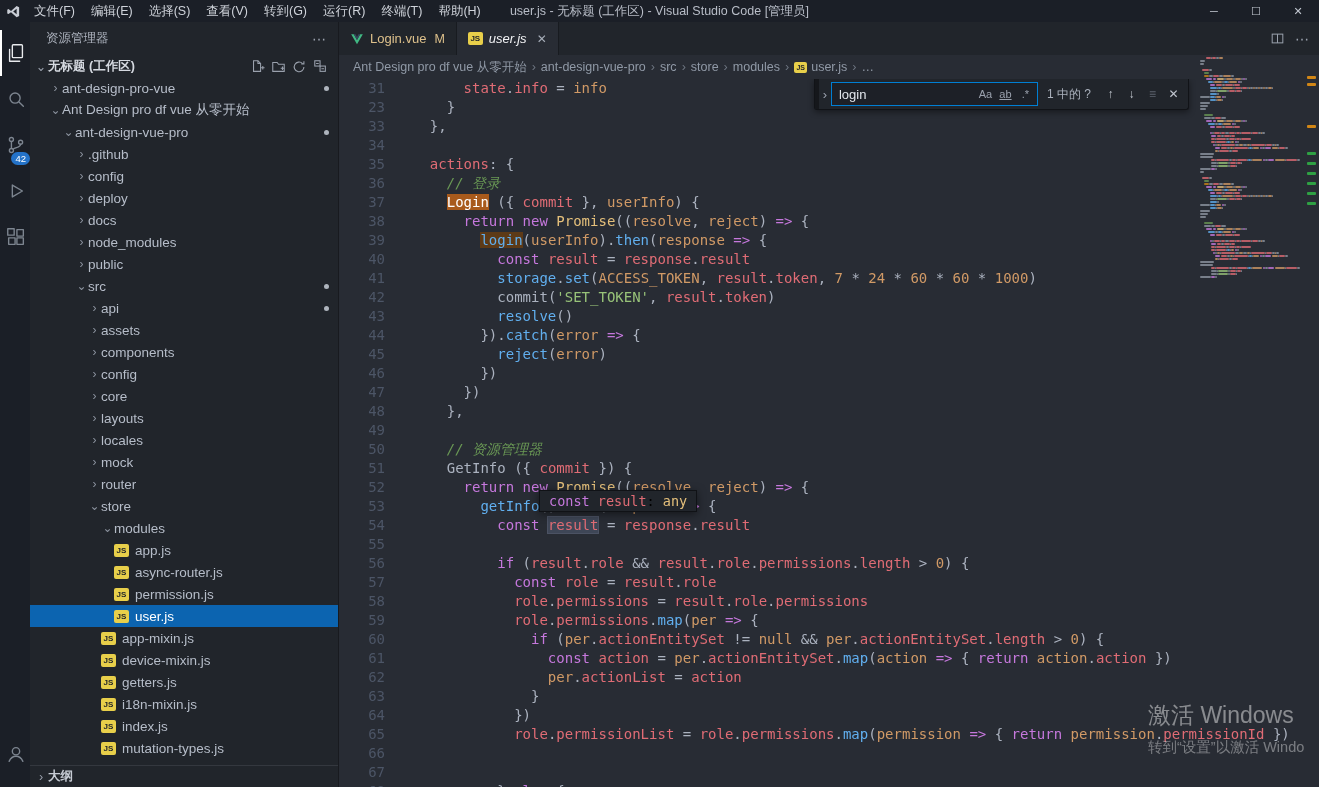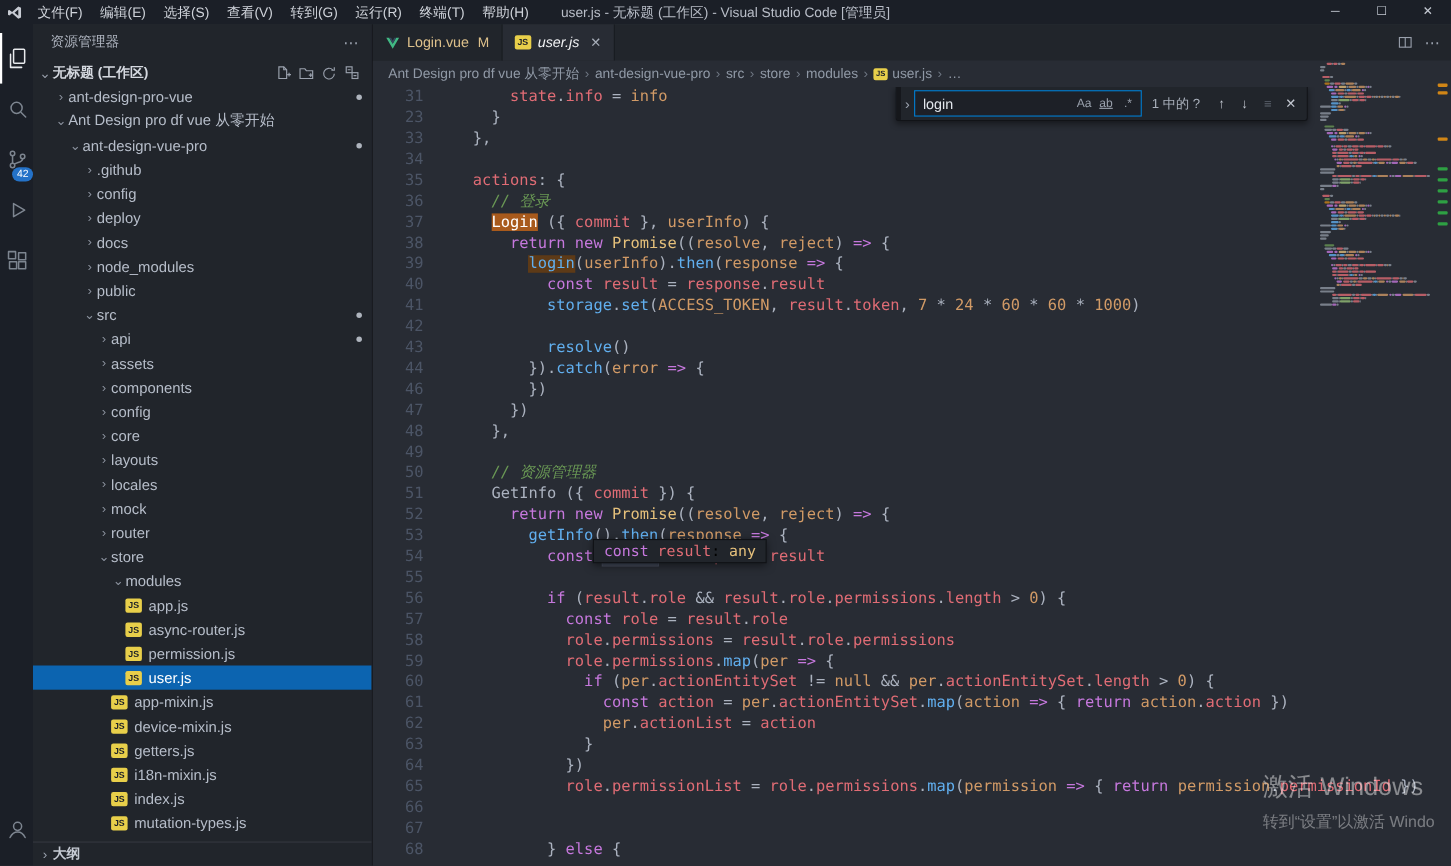--- a/index.html
+++ b/index.html
@@ -441,23 +441,24 @@
           <div class="cline"><span class="ln">23</span><span class="lt"><span class="tok-p">    }</span></span></div>
           <div class="cline"><span class="ln">33</span><span class="lt"><span class="tok-p">  },</span></span></div>
           <div class="cline"><span class="ln">34</span><span class="lt"></span></div>
           <div class="cline"><span class="ln">35</span><span class="lt"><span class="tok-p">  </span><span class="tok-v">actions</span><span class="tok-p">: {</span></span></div>
           <div class="cline"><span class="ln">36</span><span class="lt"><span class="tok-p">    </span><span class="tok-m">// 登录</span></span></div>
           <div class="cline"><span class="ln">37</span><span class="lt"><span class="tok-p">    </span><span class="tok-h">Login</span><span class="tok-p"> ({ </span><span class="tok-v">commit</span><span class="tok-p"> }, </span><span class="tok-n">userInfo</span><span class="tok-p">) {</span></span></div>
           <div class="cline"><span class="ln">38</span><span class="lt"><span class="tok-p">      </span><span class="tok-k">return</span><span class="tok-p"> </span><span class="tok-k">new</span><span class="tok-p"> </span><span class="tok-c">Promise</span><span class="tok-p">((</span><span class="tok-n">resolve</span><span class="tok-p">, </span><span class="tok-n">reject</span><span class="tok-p">) </span><span class="tok-k">=&gt;</span><span class="tok-p"> {</span></span></div>
           <div class="cline"><span class="ln">39</span><span class="lt"><span class="tok-p">        </span><span class="tok-f tok-h2">login</span><span class="tok-p">(</span><span class="tok-n">userInfo</span><span class="tok-p">).</span><span class="tok-f">then</span><span class="tok-p">(</span><span class="tok-n">response</span><span class="tok-p"> </span><span class="tok-k">=&gt;</span><span class="tok-p"> {</span></span></div>
           <div class="cline"><span class="ln">40</span><span class="lt"><span class="tok-p">          </span><span class="tok-k">const</span><span class="tok-p"> </span><span class="tok-v">result</span><span class="tok-p"> = </span><span class="tok-v">response</span><span class="tok-p">.</span><span class="tok-v">result</span></span></div>
           <div class="cline"><span class="ln">41</span><span class="lt"><span class="tok-p">          </span><span class="tok-f">storage</span><span class="tok-p">.</span><span class="tok-f">set</span><span class="tok-p">(</span><span class="tok-n">ACCESS_TOKEN</span><span class="tok-p">, </span><span class="tok-v">result</span><span class="tok-p">.</span><span class="tok-v">token</span><span class="tok-p">, </span><span class="tok-n">7</span><span class="tok-p"> * </span><span class="tok-n">24</span><span class="tok-p"> * </span><span class="tok-n">60</span><span class="tok-p"> * </span><span class="tok-n">60</span><span class="tok-p"> * </span><span class="tok-n">1000</span><span class="tok-p">)</span></span></div>
-          <div class="cline"><span class="ln">42</span></div>
+          <div class="cline"><span class="ln">42</span><span class="lt"><span class="tok-p">          </span><span class="tok-p">commit</span><span class="tok-p">(</span><span class="tok-s">'SET_TOKEN'</span><span class="tok-p">, </span><span class="tok-v">result</span><span class="tok-p">.</span><span class="tok-v">token</span><span class="tok-p">)</span></span></div>
           <div class="cline"><span class="ln">43</span><span class="lt"><span class="tok-p">          </span><span class="tok-f">resolve</span><span class="tok-p">()</span></span></div>
           <div class="cline"><span class="ln">44</span><span class="lt"><span class="tok-p">        }).</span><span class="tok-f">catch</span><span class="tok-p">(</span><span class="tok-n">error</span><span class="tok-p"> </span><span class="tok-k">=&gt;</span><span class="tok-p"> {</span></span></div>
+          <div class="cline"><span class="ln">45</span><span class="lt"><span class="tok-p">          </span><span class="tok-f">reject</span><span class="tok-p">(</span><span class="tok-n">error</span><span class="tok-p">)</span></span></div>
           <div class="cline"><span class="ln">46</span><span class="lt"><span class="tok-p">        })</span></span></div>
           <div class="cline"><span class="ln">47</span><span class="lt"><span class="tok-p">      })</span></span></div>
           <div class="cline"><span class="ln">48</span><span class="lt"><span class="tok-p">    },</span></span></div>
           <div class="cline"><span class="ln">49</span><span class="lt"></span></div>
           <div class="cline"><span class="ln">50</span><span class="lt"><span class="tok-p">    </span><span class="tok-m">// 资源管理器</span></span></div>
           <div class="cline"><span class="ln">51</span><span class="lt"><span class="tok-p">    </span><span class="tok-p">GetInfo</span><span class="tok-p"> ({ </span><span class="tok-v">commit</span><span class="tok-p"> }) {</span></span></div>
           <div class="cline"><span class="ln">52</span><span class="lt"><span class="tok-p">      </span><span class="tok-k">return</span><span class="tok-p"> </span><span class="tok-k">new</span><span class="tok-p"> </span><span class="tok-c">Promise</span><span class="tok-p">((</span><span class="tok-n">resolve</span><span class="tok-p">, </span><span class="tok-n">reject</span><span class="tok-p">) </span><span class="tok-k">=&gt;</span><span class="tok-p"> {</span></span></div>
           <div class="cline"><span class="ln">53</span><span class="lt"><span class="tok-p">        </span><span class="tok-f">getInfo</span><span class="tok-p">().</span><span class="tok-f">then</span><span class="tok-p">(</span><span class="tok-n">response</span><span class="tok-p"> </span><span class="tok-k">=&gt;</span><span class="tok-p"> {</span></span></div>
           <div class="cline"><span class="ln">54</span><span class="lt"><span class="tok-p">          </span><span class="tok-k">const</span><span class="tok-p"> </span><span class="tok-v tok-w">result</span><span class="tok-p"> = </span><span class="tok-v">response</span><span class="tok-p">.</span><span class="tok-v">result</span></span></div>
           <div class="cline"><span class="ln">55</span><span class="lt"></span></div>

